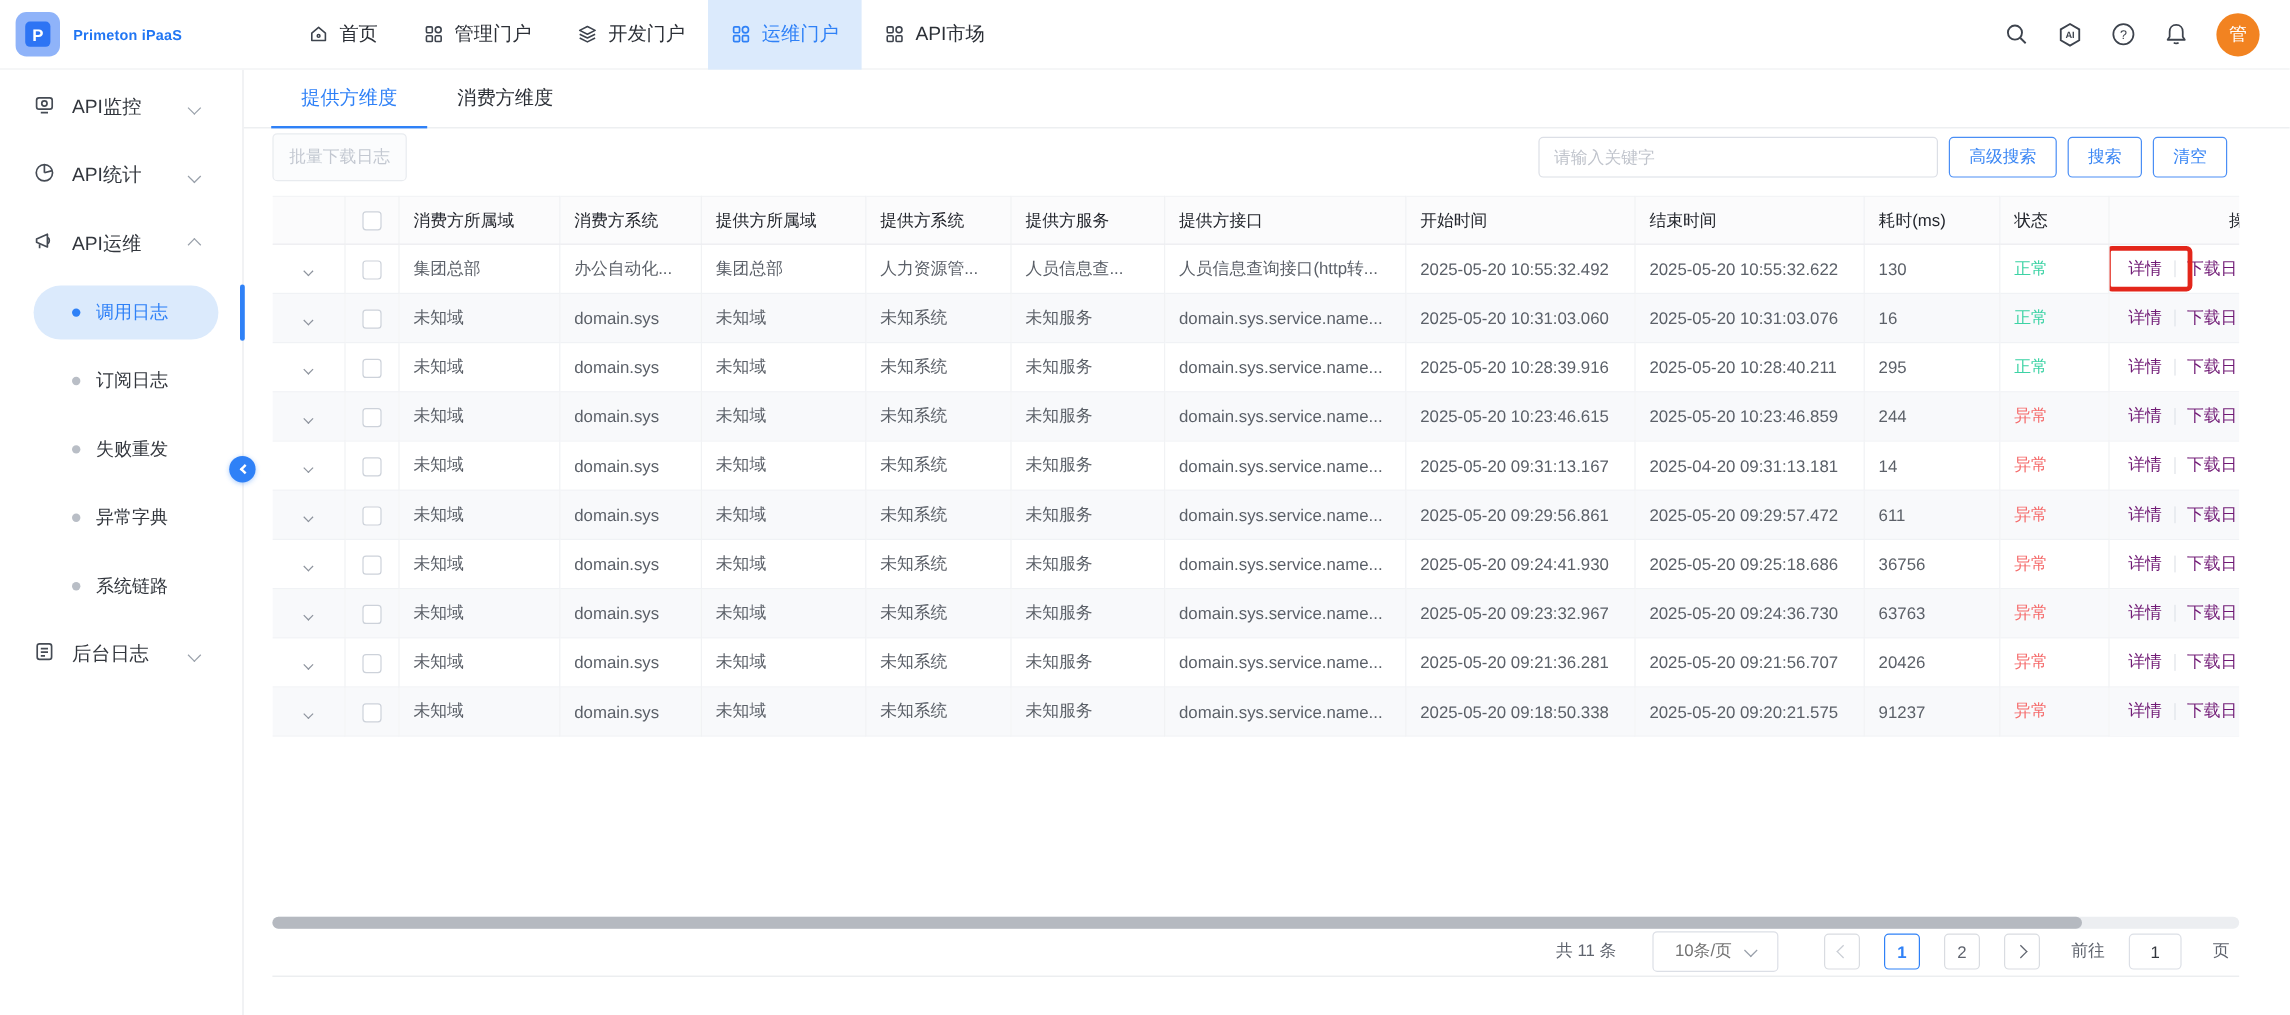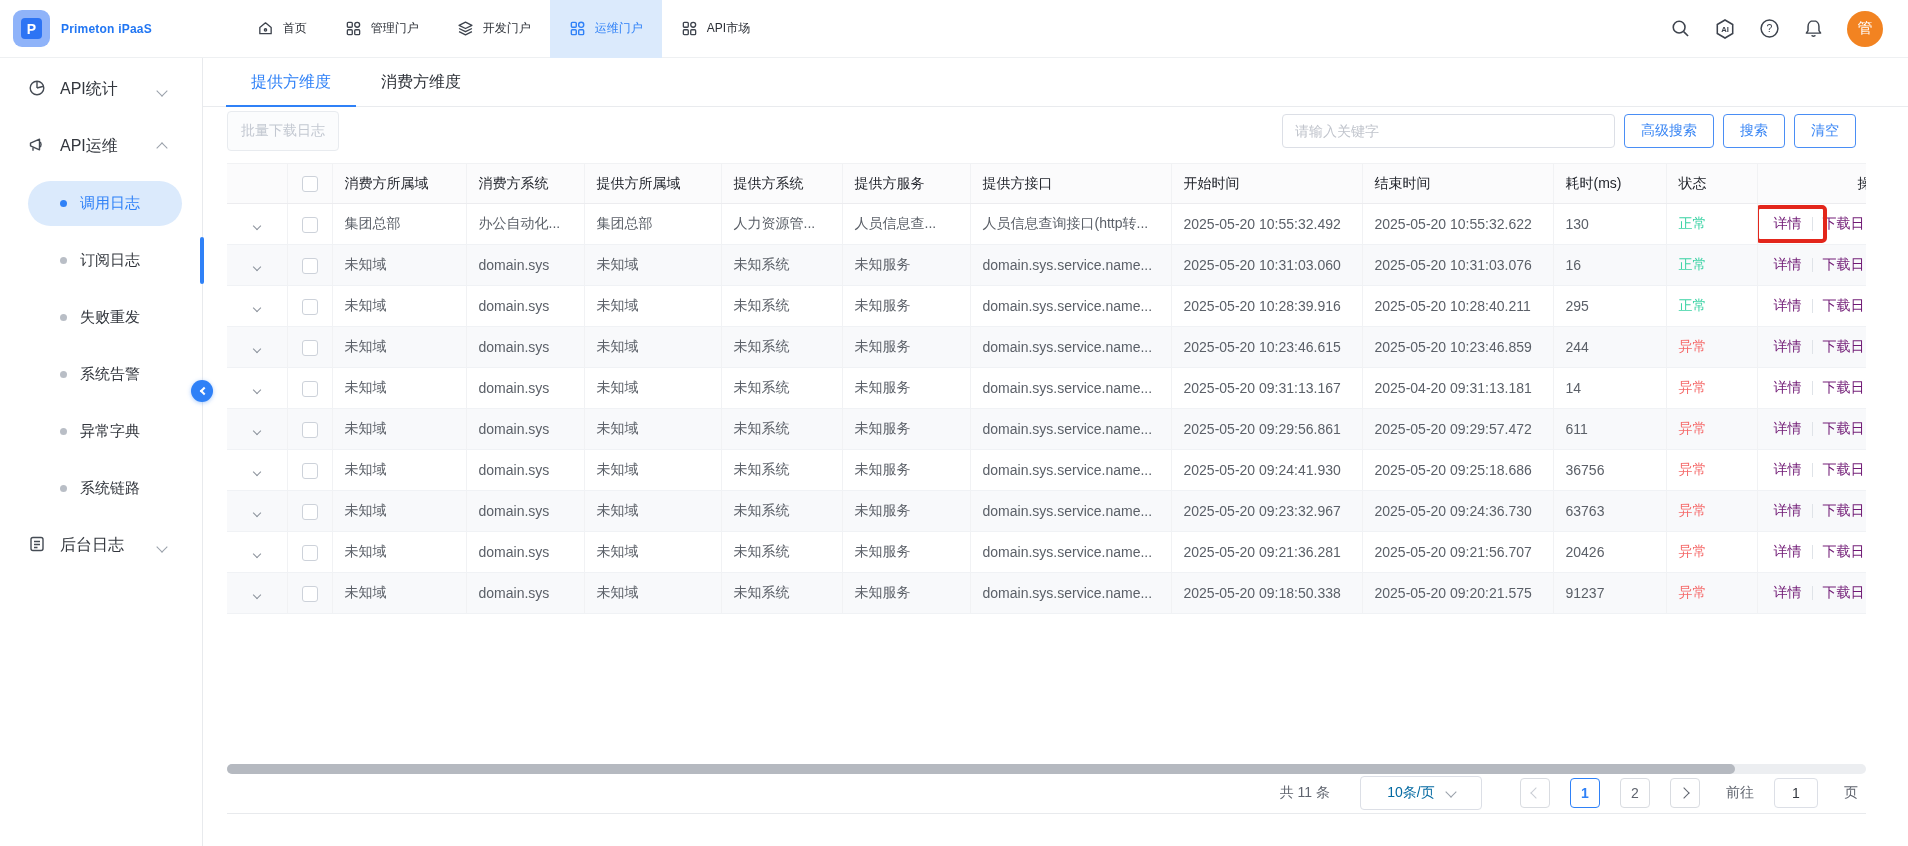--- a/index.html
+++ b/index.html
@@ -9,21 +9,21 @@
   
   .topbar { position:absolute; left:0; top:0; width:1908px; height:58px; background:#fff;
     border-bottom:1px solid #eef0f2; display:flex; align-items:center; z-index:20; }
   .brand { display:flex; align-items:center; gap:11px; margin-left:13px; }
   .logo-mark { width:37px; height:37px; border-radius:9px; background:#8fb3f9;
     display:flex; align-items:center; justify-content:center; }
   .logo-inner { width:21px; height:21px; border-radius:4px; background:#2d74f4; color:#fff;
     font-size:14px; font-weight:bold; display:flex; align-items:center; justify-content:center; }
   .brand-text { font-size:12px; font-weight:bold; color:#2176f3; letter-spacing:.2px; }
   .nav { display:flex; height:58px; margin-left:86px; }
-  .nav-item { display:flex; align-items:center; gap:9px; padding:0 19px; font-size:12px;
+  .nav-item { display:flex; align-items:center; gap:9px; padding:0 19px; font-size:16px;
     color:#2b2f36; cursor:pointer; }
   .nav-item.active { background:#dbeafc; color:#2f81f7; }
   .nav-item svg { display:block; }
   .top-icons { margin-left:auto; display:flex; align-items:center; gap:23px; margin-right:25px; }
   .tool-ic { display:flex; cursor:pointer; }
   .avatar { width:36px; height:36px; border-radius:50%; background:#f28321; color:#fff;
     font-size:15px; display:flex; align-items:center; justify-content:center; cursor:pointer; }
 
   
   .sidebar { position:absolute; left:0; top:58px; width:203px; bottom:0; background:#fff;
@@ -101,22 +101,22 @@
     border:4px solid #e3261b; border-radius:5px; pointer-events:none; z-index:5; }
 
   
   .hscroll { margin:150px 0 0 24px; width:1639px; height:10px; border-radius:5px; background:#eceef1;
     position:relative; }
   .hthumb { position:absolute; left:0; top:0; height:10px; width:1508px; border-radius:5px;
     background:#b5b9c0; cursor:pointer; }
   .footer { margin:3px 42px 0 24px; height:37px; border-bottom:1px solid #e8eaed; display:flex;
     align-items:center; justify-content:flex-end; gap:20px; padding-right:8px; padding-bottom:4px; }
   .total { font-size:14px; color:#5f646e; margin-right:10px; }
-  .psize { width:122px; height:34px; border:1px solid #dcdfe6; border-radius:4px; display:flex;
-    align-items:center; justify-content:center; gap:12px; font-size:14px; color:#0369a1;
+  .psize { width:105px; height:34px; border:1px solid #dcdfe6; border-radius:4px; display:flex;
+    align-items:center; justify-content:center; gap:12px; font-size:14px; color:#737373;
     cursor:pointer; margin-right:18px; }
   .pg-btn { width:30px; height:30px; border:1px solid #d9dce1; border-radius:4px; background:#fff;
     display:flex; align-items:center; justify-content:center; font-size:14px; color:#5f646e;
     cursor:pointer; }
   .pg-btn.active { border-color:#2f81f7; color:#2f81f7; font-weight:bold; }
   .pg-btn.disabled { cursor:default; }
   .goto-label { font-size:14px; color:#5f646e; margin-left:6px; }
   .goto-input { width:44px; height:30px; border:1px solid #dcdfe6; border-radius:4px;
     text-align:center; font-size:14px; color:#32363d; outline:none; font-family:inherit; }
 </style>
@@ -212,20 +212,31 @@
         </svg>
     </span>
     <span class="avatar">管</span>
   </div>
 </div>
 
 <div class="sidebar">
   <div class="side-item">
     <span>
       <svg width="18" height="18" viewBox="0 0 18 18" fill="none" stroke="#454b54" stroke-width="1.4">
+          <rect x="2.5" y="3.5" width="13" height="9.5" rx="2"></rect>
+          <circle cx="9" cy="8.2" r="2.2"></circle>
+          <path d="M6 15.8 H12"></path>
+        </svg>
+    </span>
+    <span class="slabel">API监控</span>
+    <span class="chev-box"><span class="chev down"></span></span>
+  </div>
+  <div class="side-item">
+    <span>
+      <svg width="18" height="18" viewBox="0 0 18 18" fill="none" stroke="#454b54" stroke-width="1.4">
           <circle cx="9" cy="9" r="6.8"></circle>
           <path d="M9 9 V2.2 M9 9 L15.6 7.2"></path>
         </svg>
     </span>
     <span class="slabel">API统计</span>
     <span class="chev-box"><span class="chev down"></span></span>
   </div>
   <div class="side-item">
     <span>
       <svg width="18" height="18" viewBox="0 0 18 18" fill="none" stroke="#454b54" stroke-width="1.4" stroke-linejoin="round">
@@ -242,24 +253,20 @@
     <span class="dot"></span>
     <span class="sslabel">调用日志</span>
   </div>
   <div class="side-sub">
     <span class="dot"></span>
     <span class="sslabel">订阅日志</span>
   </div>
   <div class="side-sub">
     <span class="dot"></span>
     <span class="sslabel">失败重发</span>
-  </div>
-  <div class="side-sub">
-    <span class="dot"></span>
-    <span class="sslabel">系统告警</span>
   </div>
   <div class="side-sub">
     <span class="dot"></span>
     <span class="sslabel">异常字典</span>
   </div>
   <div class="side-sub">
     <span class="dot"></span>
     <span class="sslabel">系统链路</span>
   </div>
 

